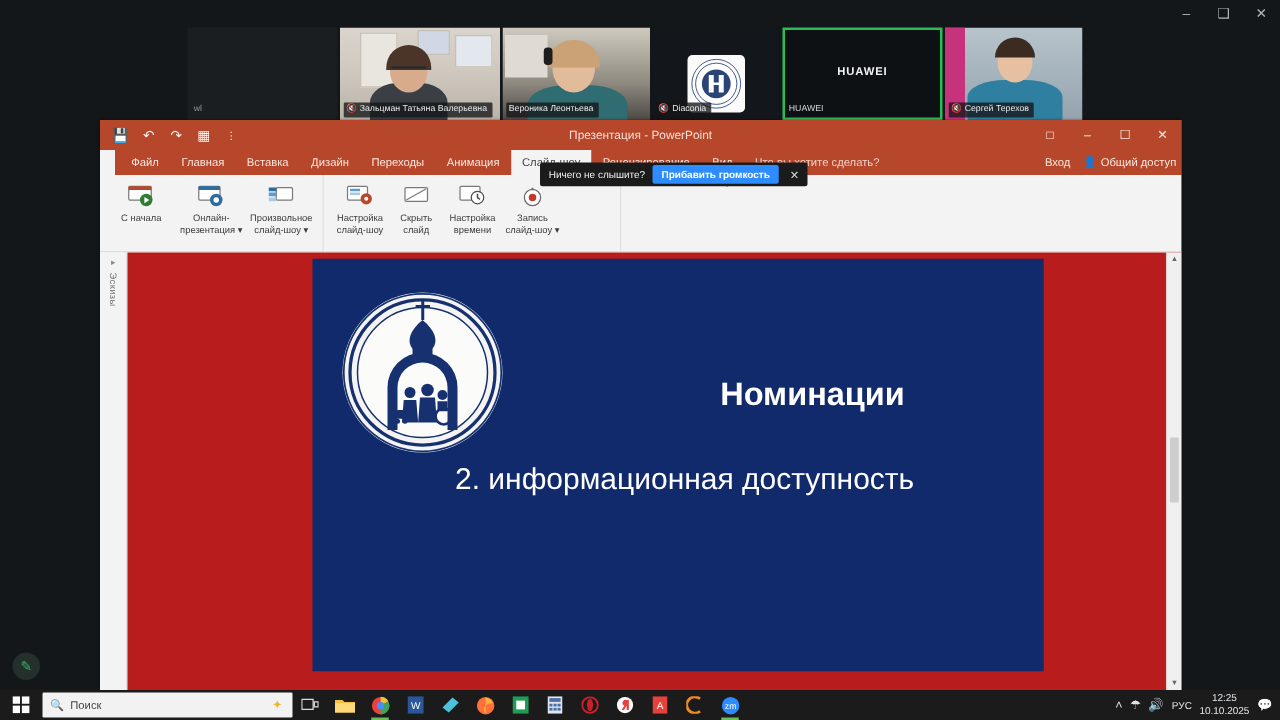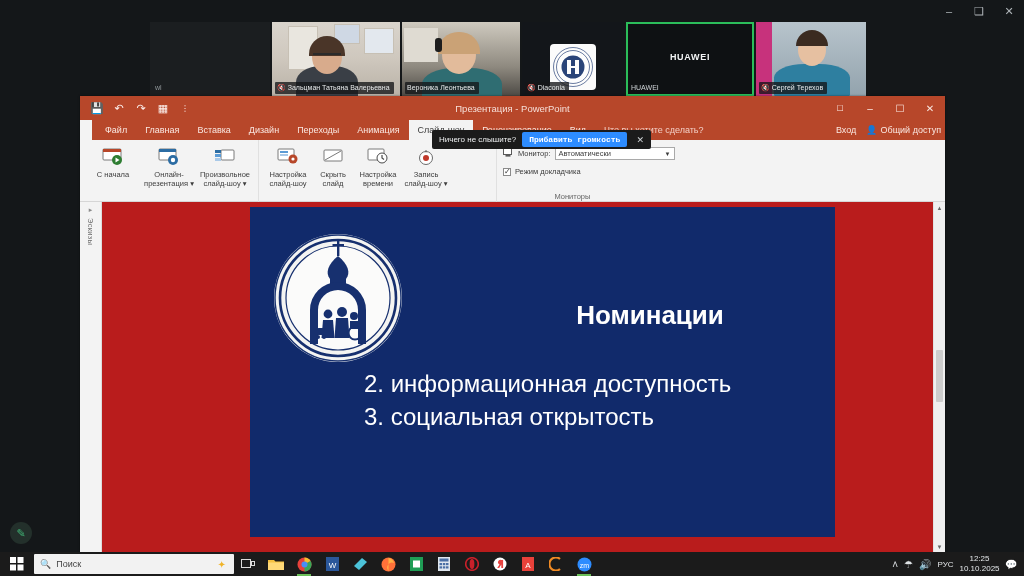--- a/index.html
+++ b/index.html
@@ -123,21 +123,21 @@
   
   .toast {
     position: absolute; left: 340px; top: 10px; height: 19px;
     background: #1b1b1b; border-radius: 2px;
     display: flex; align-items: center; gap: 6px; padding: 0 4px 0 7px;
     z-index: 40;
   }
   .toast .tmsg { color: #f0f2f3; font-size: 8px; white-space: nowrap; }
   .toast .tbtn {
     background: #2d8cff; color: #fff; font-size: 8px; font-weight: bold;
-    padding: 3px 7px; border-radius: 2px; white-space: nowrap; font-family: Liberation Mono, monospace;
+    padding: 3px 7px; border-radius: 2px; white-space: nowrap;
   }
   .toast .tclose { color: #cfd3d6; font-size: 9px; padding: 0 3px; }
 
   
   .ribbon {
     height: 62px; background: #f3f3f3; border-bottom: 1px solid #d6d6d6;
     display: flex; position: relative;
   }
   .rgroup { position: relative; height: 62px; display: flex; flex-direction: column; }
   .rgroup + .rgroup { border-left: 1px solid #e0e0e0; }
@@ -478,39 +478,20 @@
                 </svg>
             </span>
             <span class="cap" style="width:48px">Запись слайд-шоу ▾</span>
           </div>
 
         </div>
         <div class="rgroup-label" style="margin-right:200px;margin-top:43px;">Настройка</div>
       </div>
 
       <div class="rgroup" style="width:152px;">
-        <div class="rgroup-items" style="flex-direction:column;gap:7px;padding-top:7px;">
-          <div class="monitor-row">
-            <span>
-              <svg width="11" height="10" viewBox="0 0 11 10">
-                  <rect x="0.5" y="0.5" width="8" height="6" fill="#fff" stroke="#5a5a5a"></rect>
-                  <rect x="2.5" y="7" width="5" height="1.6" fill="#5a5a5a"></rect>
-                </svg>
-            </span>
-            <span>Монитор:</span>
-            <span class="combo">
-              <span>Автоматически</span>
-              <span style="font-size:6px;">▼</span>
-            </span>
-          </div>
-          <label class="chk">
-            <span class="chkbox on"></span>
-            <span>Режим докладчика</span>
-          </label>
-        </div>
         <div class="rgroup-label">Мониторы</div>
       </div>
     </div>
 
     <div class="workarea">
 
       <div class="thumb-pane">
         <span class="chev">▸</span>
         <span class="vlabel">Эскизы</span>
       </div>
@@ -543,21 +524,20 @@
               <rect x="45" y="96" width="8" height="7" rx="1.5" fill="#17306f"></rect>
               <circle cx="46" cy="105" r="2" fill="#17306f"></circle>
               <circle cx="52" cy="105" r="2" fill="#17306f"></circle>
             </svg>
           </div>
 
           <div class="slide-title">Номинации</div>
 
           <div class="slide-list">
             <div>2. информационная доступность</div>
-            <div>3. социальная открытость</div>
           </div>
         </div>
 
         <div class="vscroll">
           <div class="arrow">▲</div>
           <div class="thumbbar"></div>
           <div class="arrow" style="position:absolute;bottom:0;left:0;right:0;">▼</div>
         </div>
       </div>
     </div>

